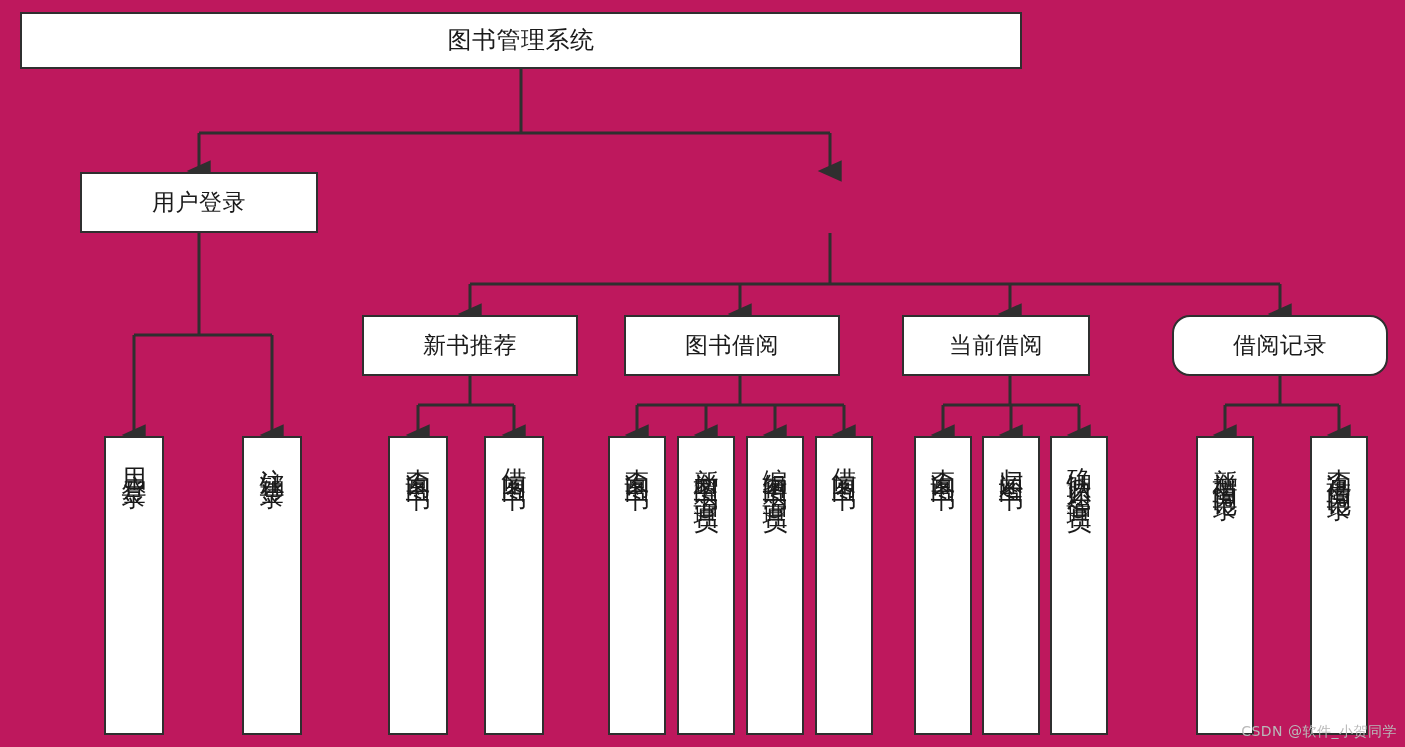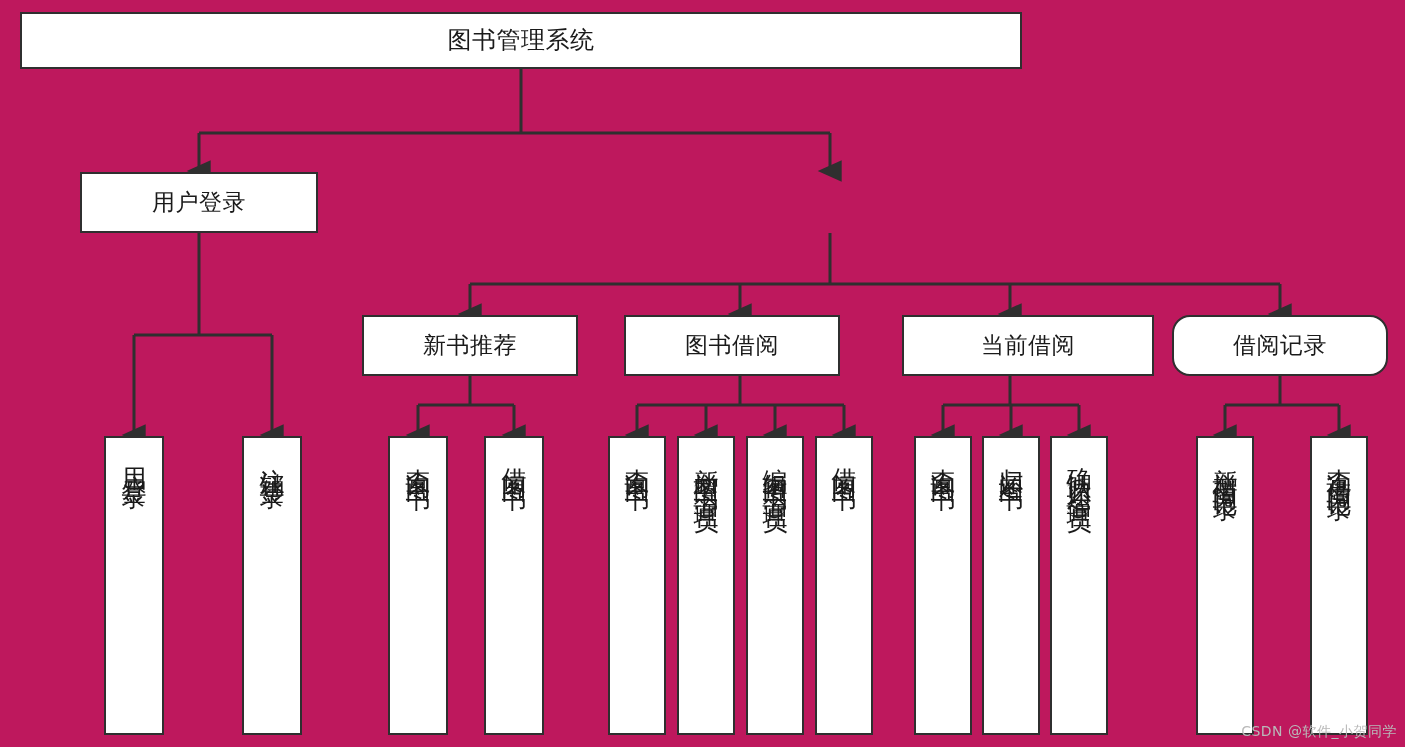--- a/index.html
+++ b/index.html
@@ -130,21 +130,21 @@
   <div class="node h" style="left: 80px; top: 172px; width: 238px; height: 61px;">
     <span class="node-label">用户登录</span>
   </div>
 
   <div class="node h" style="left: 362px; top: 315px; width: 216px; height: 61px;">
     <span class="node-label">新书推荐</span>
   </div>
   <div class="node h" style="left: 624px; top: 315px; width: 216px; height: 61px;">
     <span class="node-label">图书借阅</span>
   </div>
-  <div class="node h" style="left: 902px; top: 315px; width: 252px; height: 61px; justify-content: center;">
+  <div class="node h" style="left: 902px; top: 315px; width: 188px; height: 61px; justify-content: center;">
     <span class="node-label">当前借阅</span>
   </div>
   <div class="node h" style="left: 1172px; top: 315px; width: 216px; height: 61px; border-radius: 18px;">
     <span class="node-label">借阅记录</span>
   </div>
 
   <div class="node v" style="left: 104px; top: 436px; width: 60px; height: 299px;">
     <span class="node-label">用户登录</span>
   </div>
   <div class="node v" style="left: 242px; top: 436px; width: 60px; height: 299px;">

